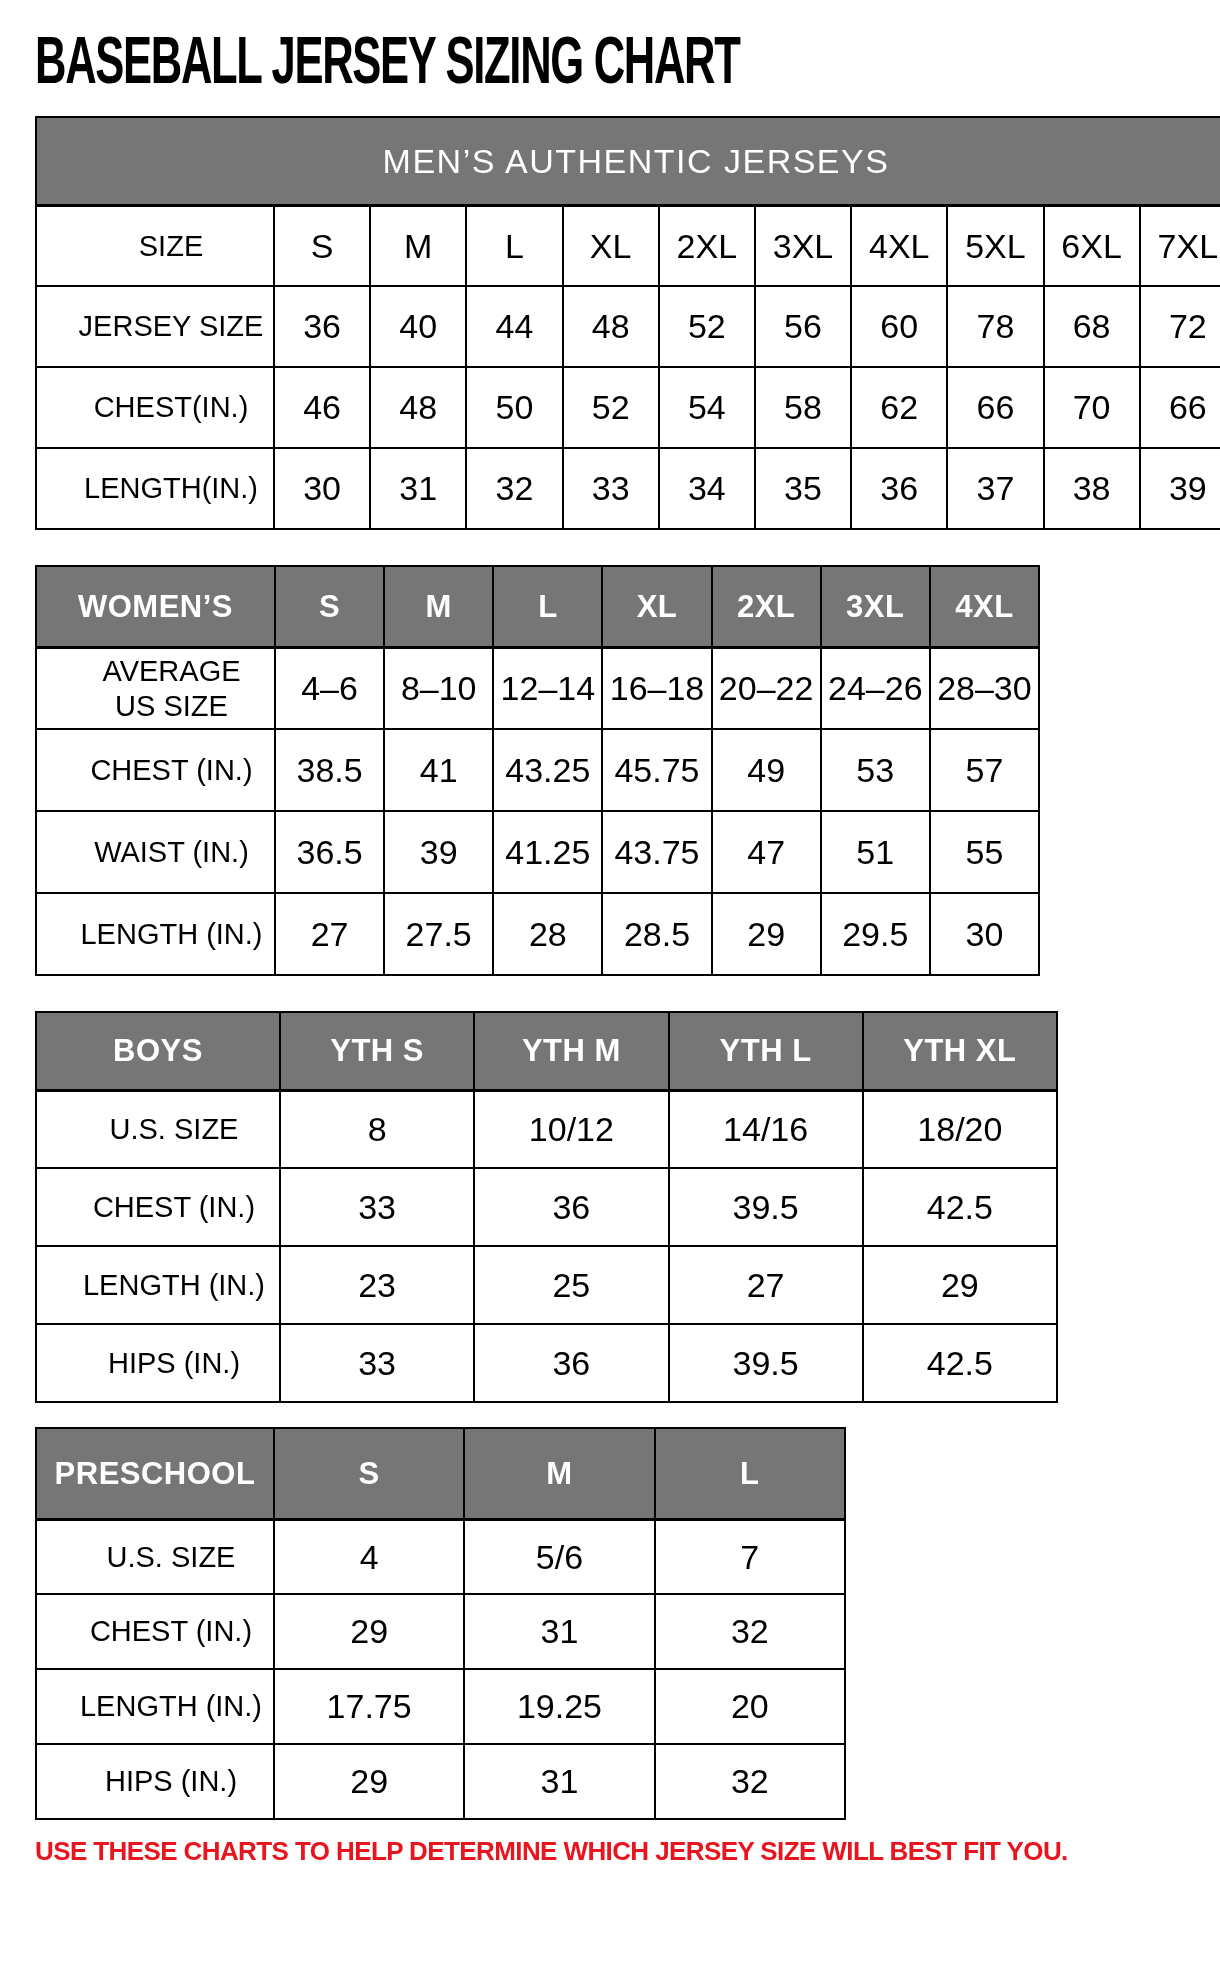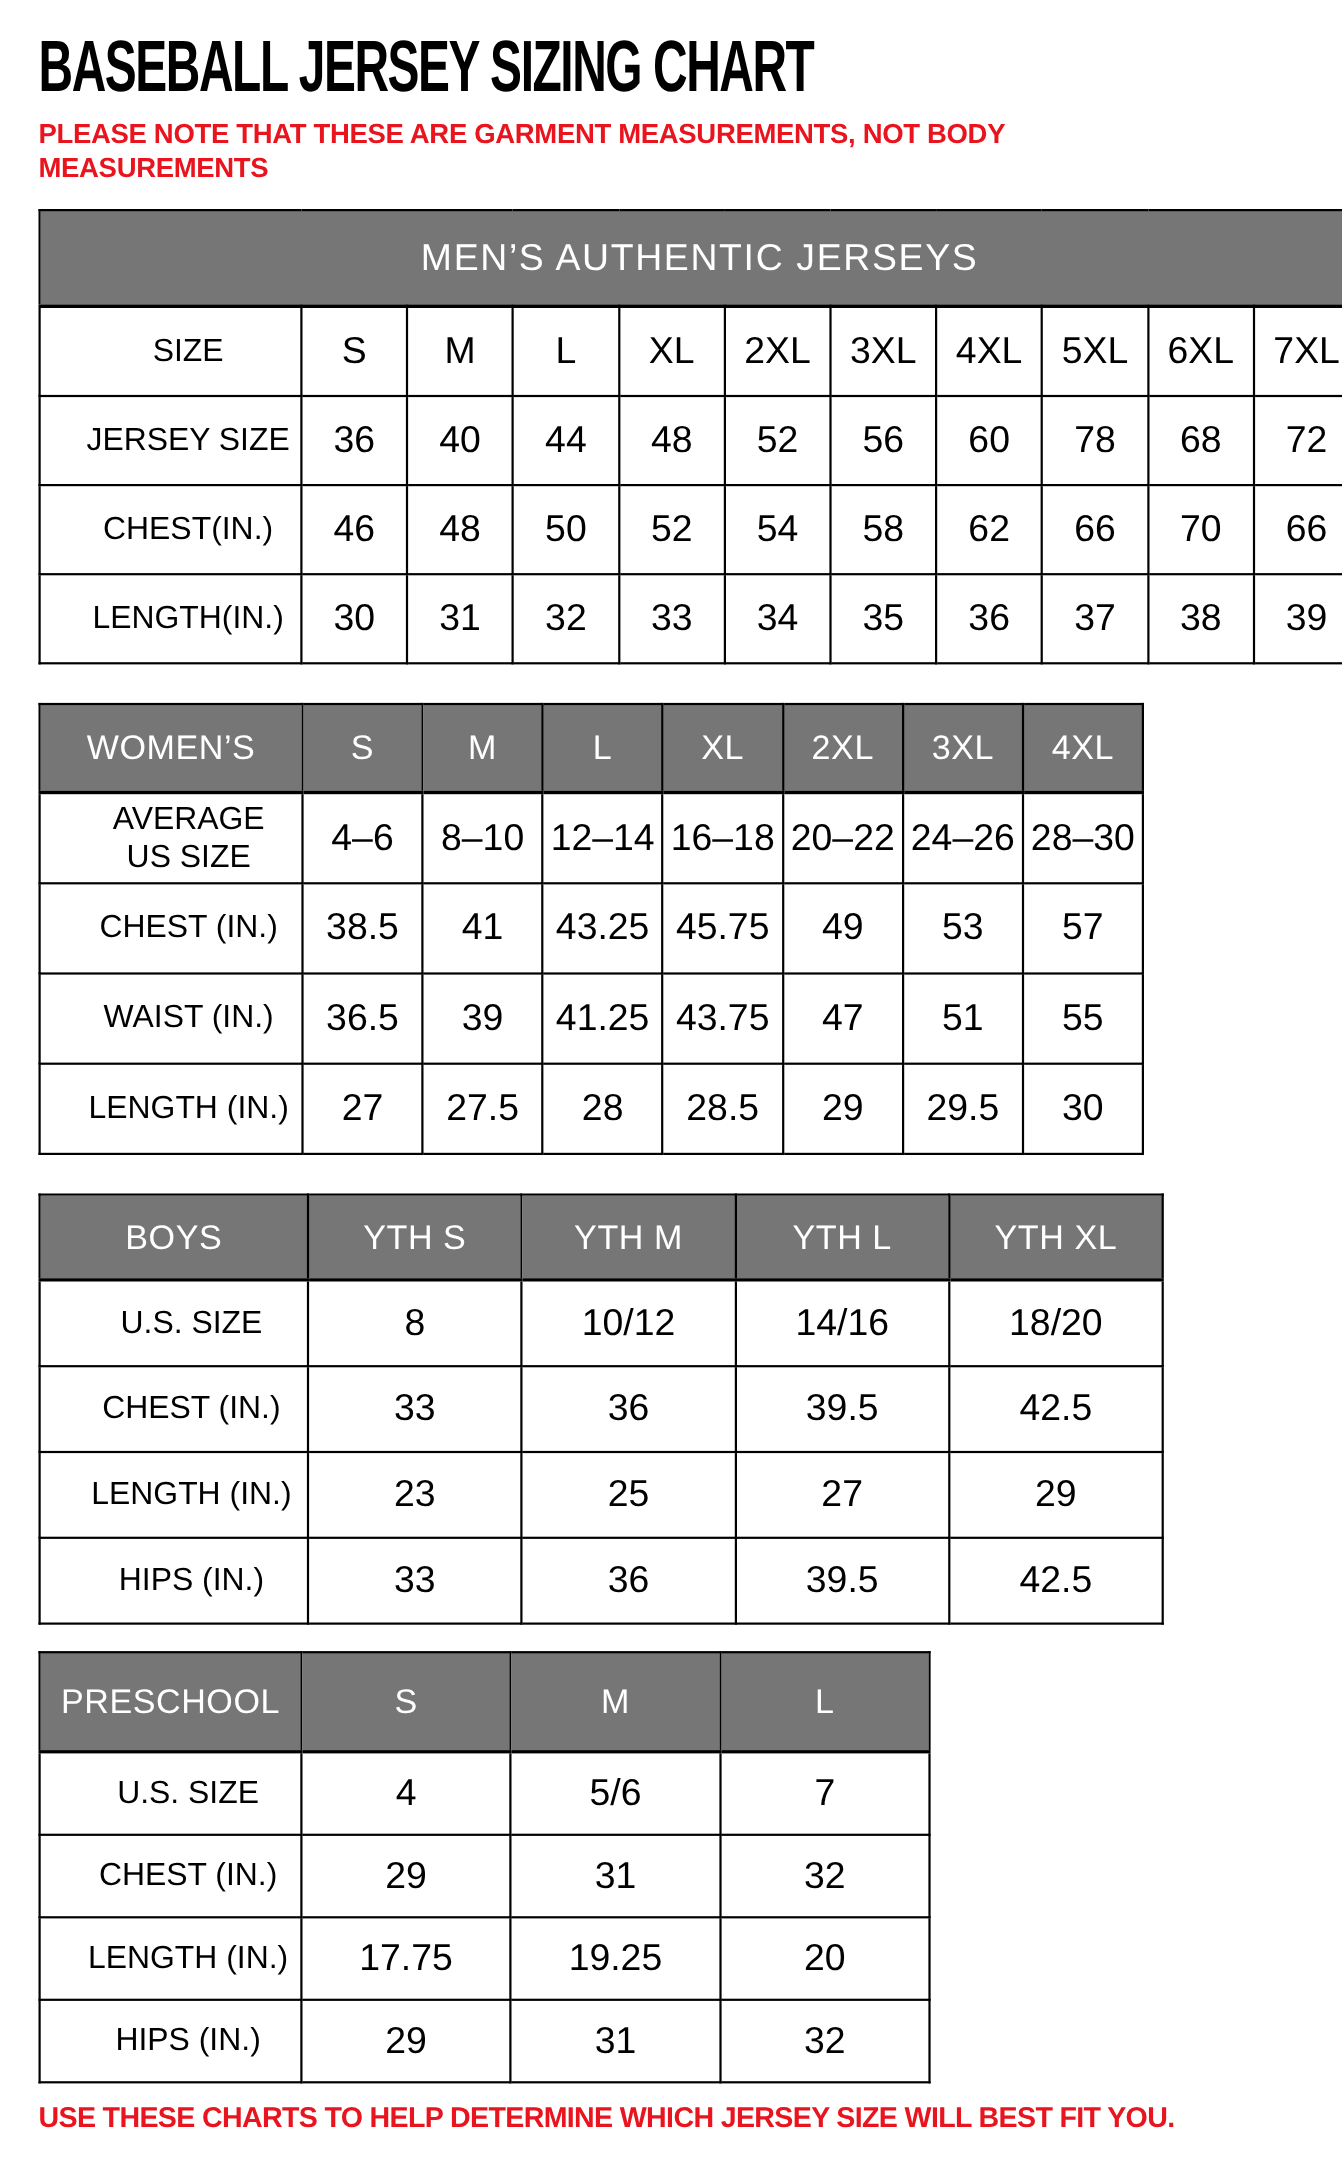--- a/index.html
+++ b/index.html
@@ -36,21 +36,21 @@
   table{border-collapse:collapse;table-layout:fixed;text-align:center;background:#fff;}
   th,td{border:2px solid var(--border);padding:0;overflow:hidden;vertical-align:middle;}
 
   th.banner{
     background:var(--gray);color:var(--hdr-text);
     font-size:34px;font-weight:400;letter-spacing:1.5px;
     height:88px;border-bottom:3px solid var(--border);
   }
   tr.hdr th{
     background:var(--gray);color:var(--hdr-text);
-    font-size:31px;font-weight:400;letter-spacing:0.5px;
+    font-size:31px;font-weight:700;letter-spacing:0.5px;
     border-bottom:3px solid var(--border);
   }
   td.lbl{font-size:29px;padding-left:32px;}
   td.val{font-size:34px;}
 
   .t-mens{width:1202px;margin-top:21px;}
   .t-mens col.c0{width:238px;}
   .t-mens td{height:81px;}
 
   .t-womens{width:1005px;margin-top:35px;}
@@ -69,21 +69,20 @@
   .t-preschool tr.hdr th{height:91px;}
   .t-preschool td{height:75px;}
 </style>
 </head>
 <body>
 
 <div class="content">
 
   <h1 class="title">BASEBALL JERSEY SIZING CHART</h1>
 
-  <p class="note">PLEASE NOTE THAT THESE ARE GARMENT MEASUREMENTS, NOT BODY MEASUREMENTS</p>
 
   <table class="t-mens">
       <colgroup>
         <col class="c0">
         <col>
         <col>
         <col>
         <col>
         <col>
         <col>

